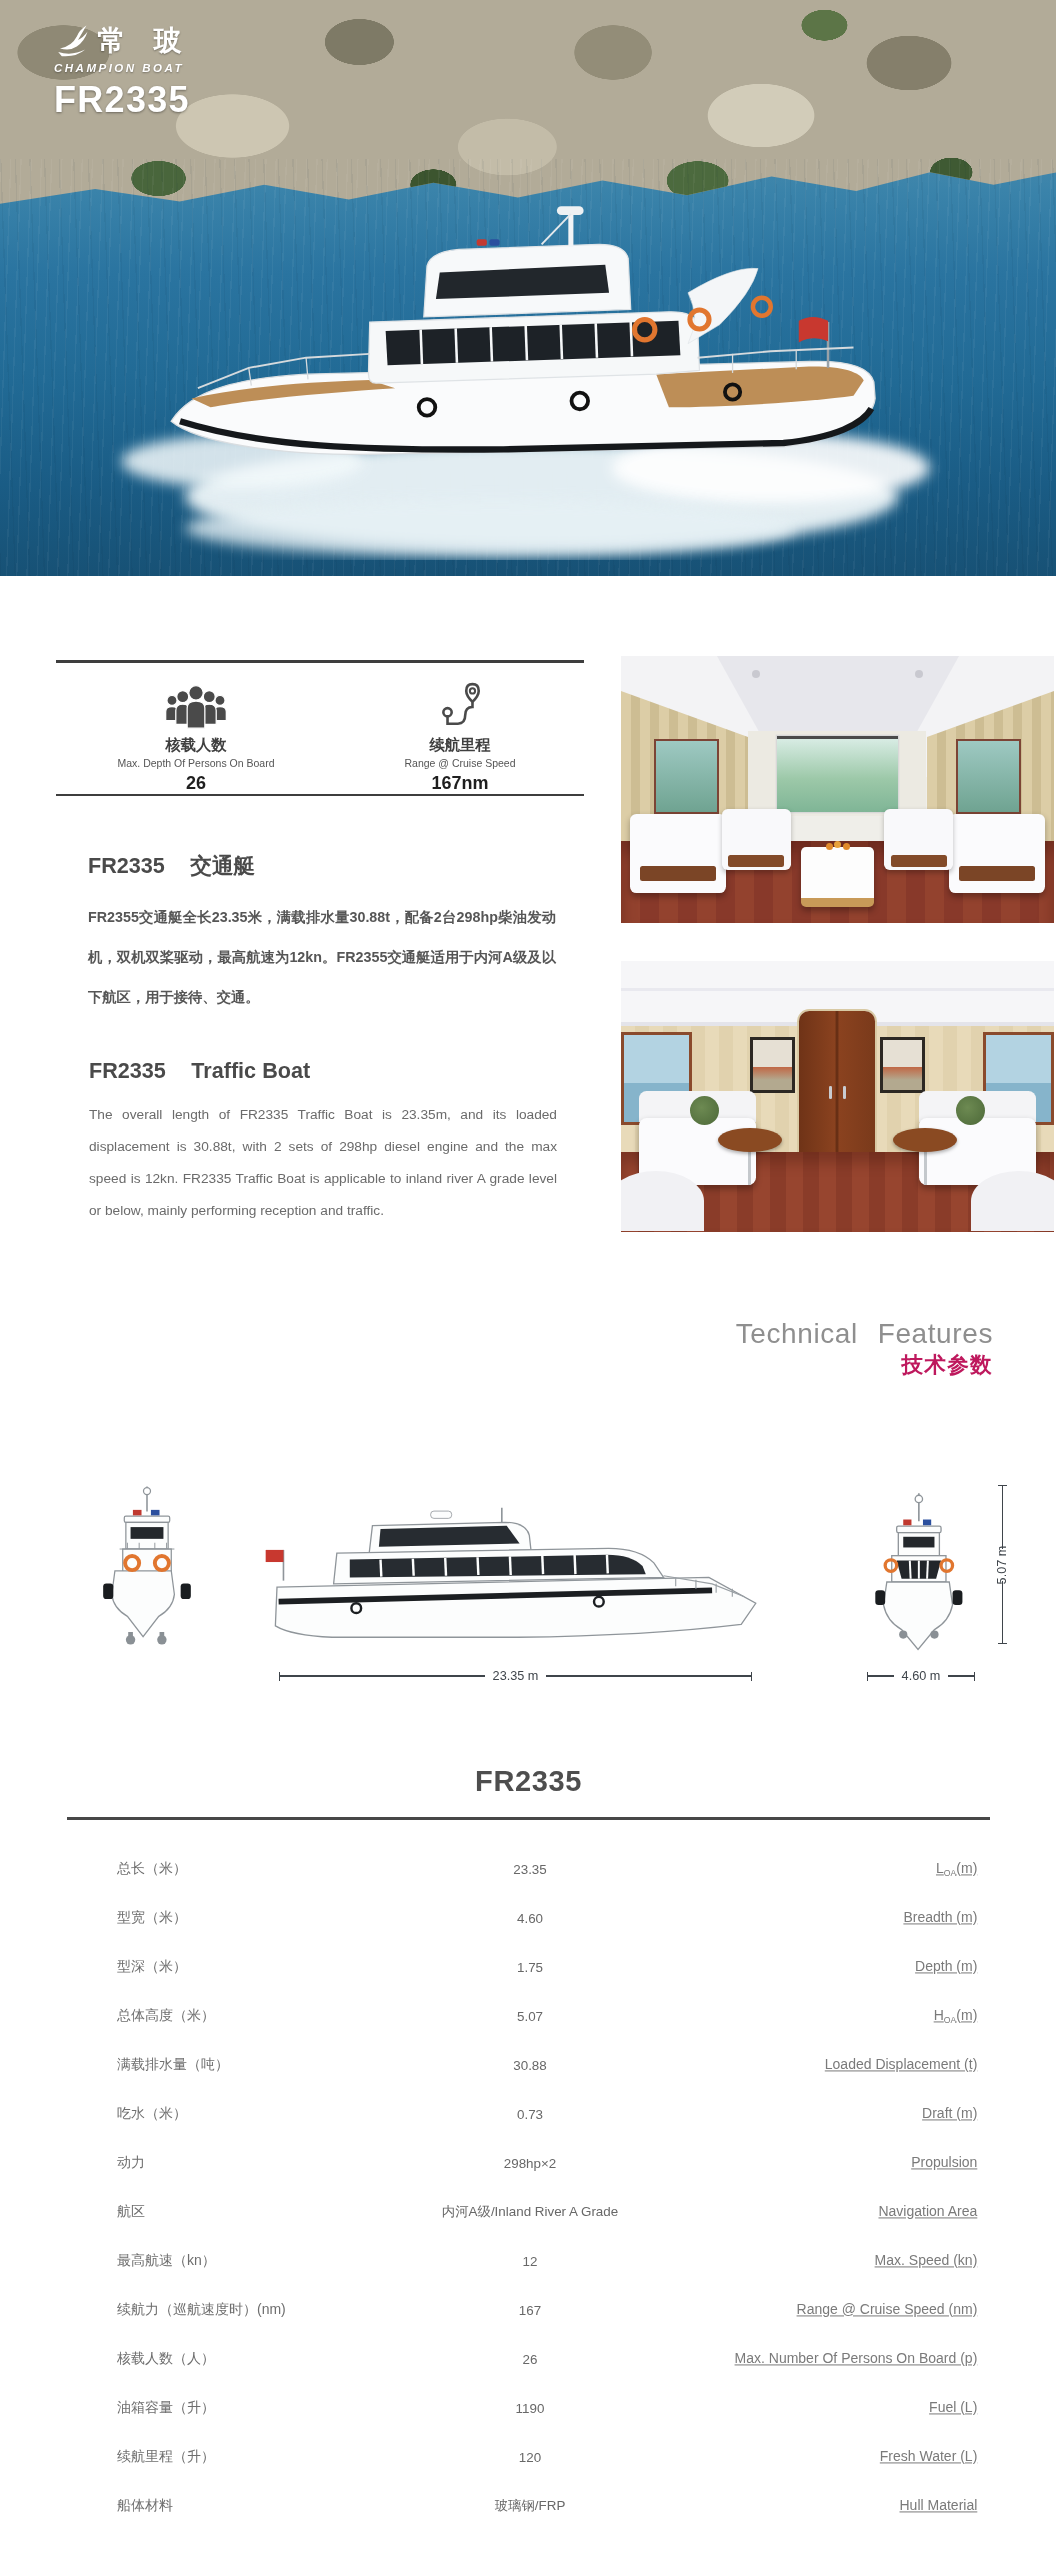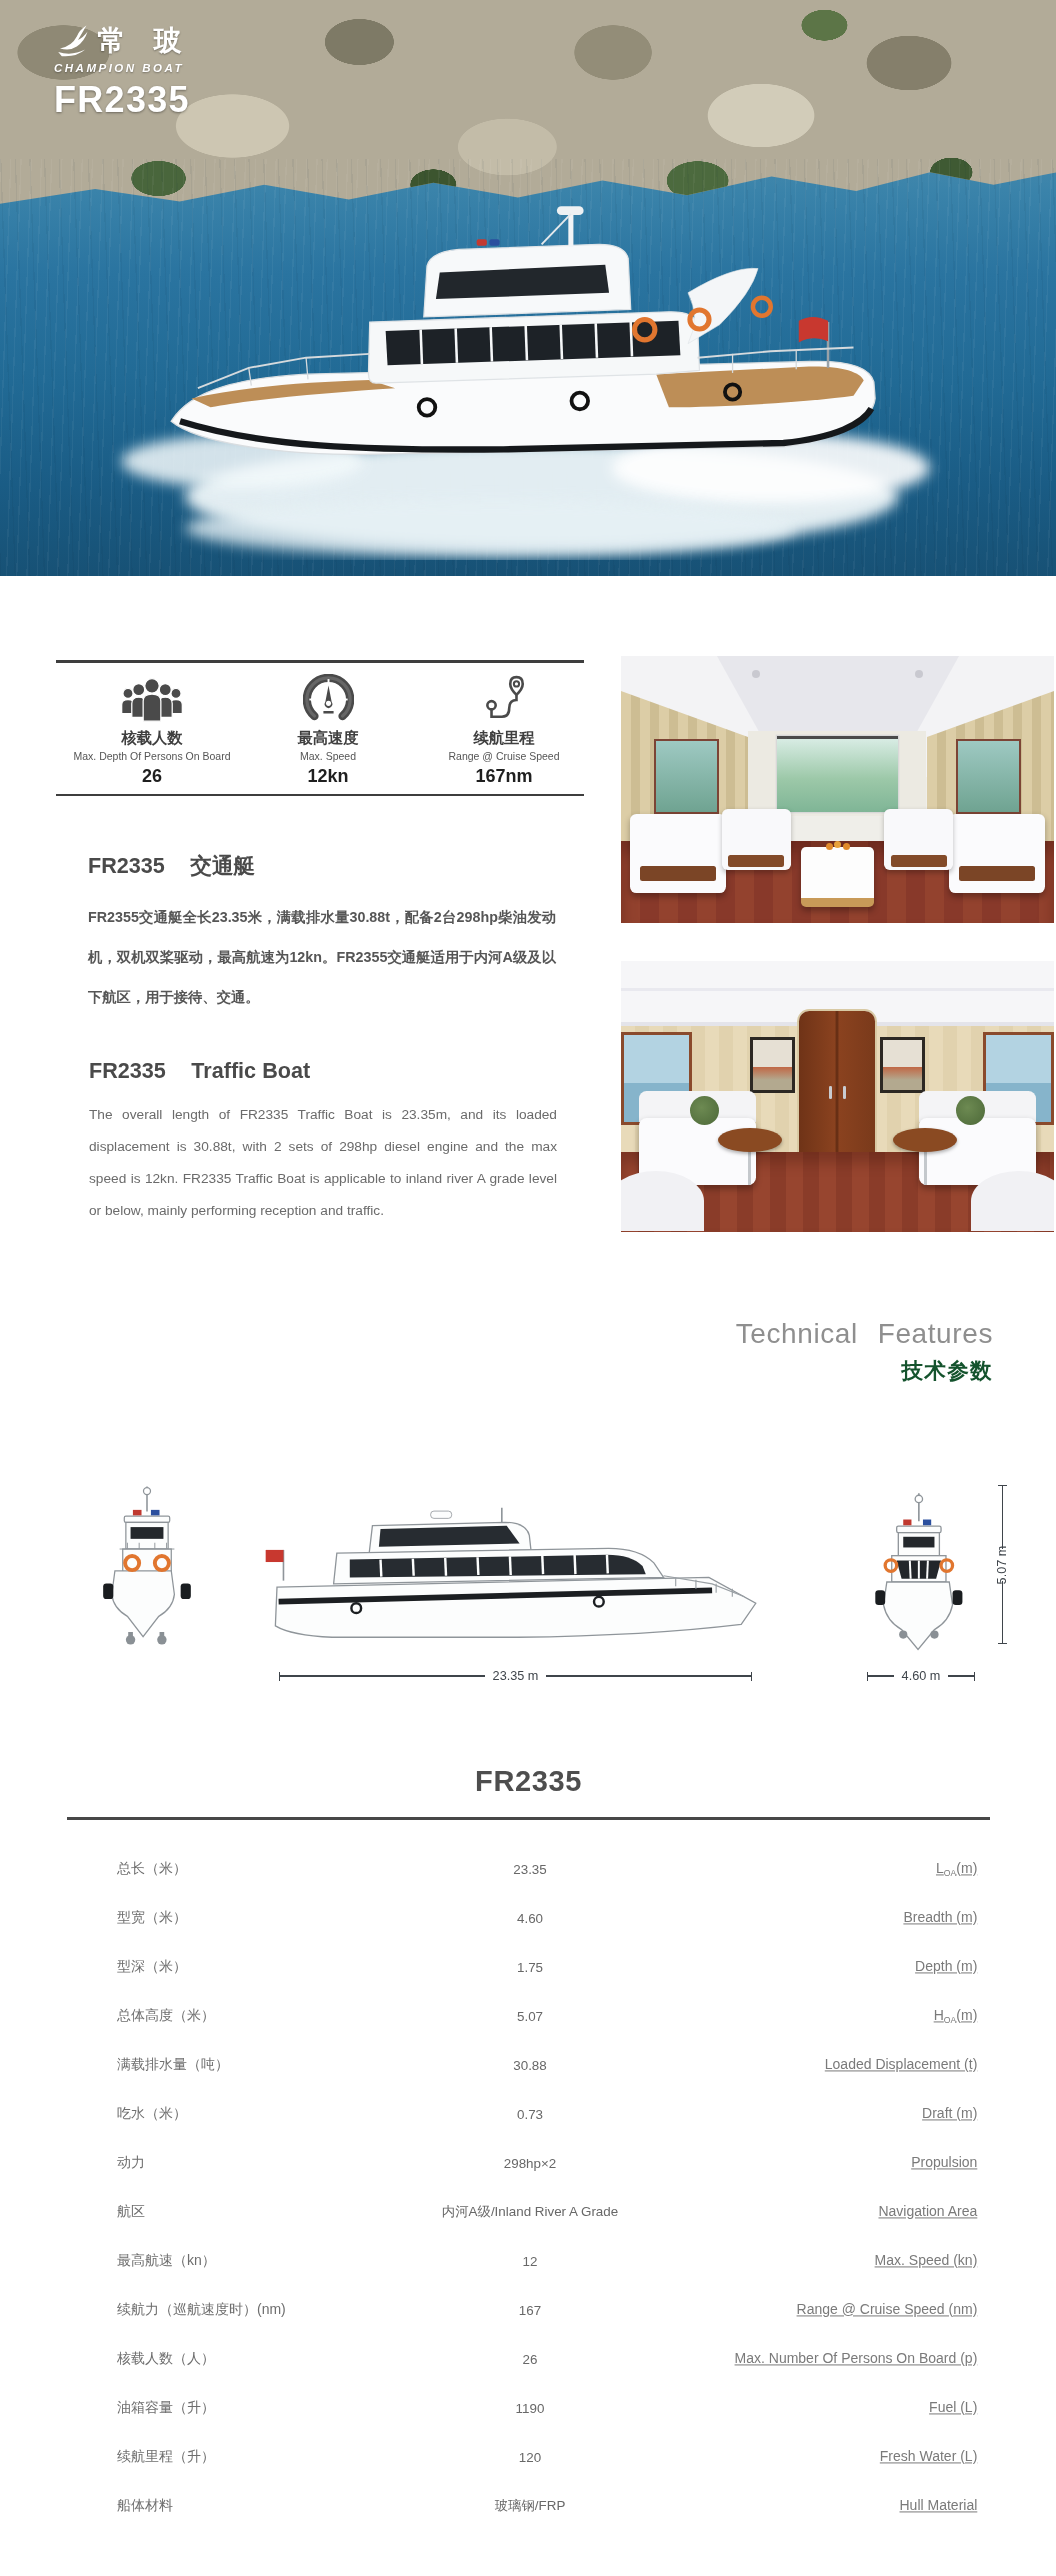--- a/index.html
+++ b/index.html
@@ -32,21 +32,21 @@
 
   .logo{left:54px;top:21.6px;color:#ffffff;}
   .logo-row{display:flex;align-items:center;gap:7.6px;}
   .logo-cn{font-size:28px;font-weight:bold;letter-spacing:10.2px;text-shadow:0 0.6px 1.9px rgba(0,0,0,.35);}
   .logo-en{font-size:11.5px;font-weight:bold;font-style:italic;letter-spacing:2.5px;margin-top:2.5px;text-shadow:0 0.6px 1.9px rgba(0,0,0,.35);}
   .logo-model{font-size:36px;font-weight:bold;letter-spacing:1.3px;margin-top:5.1px;text-shadow:0 0.6px 2.5px rgba(0,0,0,.4);}
 
   
   .spec-band{left:56px;top:660px;width:528px;height:131px;
     border-top:3.8px solid #3e3e3e;border-bottom:2.5px solid #3e3e3e;display:flex;}
-  .spec-item{flex:1;text-align:center;padding-top:10px;margin-left:16px;}
+  .spec-item{flex:1;text-align:center;padding-top:17px;margin-left:16px;}
   .spec-icon{height:52px;display:flex;align-items:flex-end;justify-content:center;}
   .spec-cn{font-size:15.3px;font-weight:bold;color:#3f3f3f;margin-top:2.5px;}
   .spec-en{font-size:10.5px;color:#555;line-height:1.22;margin-top:1.3px;}
   .spec-val{font-size:18px;font-weight:bold;color:#1f1f1f;margin-top:3.8px;}
 
   
   .sec-title{font-size:21.6px;font-weight:bold;color:#4a4a4a;}
   .sec-title .gap{display:inline-block;width:25.5px;}
   .intro-cn{left:88px;top:851px;width:468px;}
   .intro-cn .body{margin-top:16.6px;font-size:14.3px;line-height:40px;color:#565656;font-weight:600;text-align:justify;}
@@ -55,21 +55,21 @@
 
   
   .photo{overflow:hidden;background:#efeee9;}
   .photo1{left:621px;top:656px;width:433px;height:267px;}
   .photo2{left:621px;top:961px;width:433px;height:271px;}
   .p-el{position:absolute;}
 
   
   .tech{right:64px;top:1318px;text-align:right;}
   .tech-en{font-size:28px;color:#8f8f8f;letter-spacing:0.6px;word-spacing:11.5px;}
-  .tech-cn{font-size:21.6px;font-weight:bold;color:#14532d;margin-top:6px;letter-spacing:1.3px;}
+  .tech-cn{font-size:21.6px;font-weight:bold;color:#be185d;margin-top:0;letter-spacing:1.3px;}
 
   
   .dg{position:absolute;}
   .dim-h{position:absolute;display:flex;align-items:center;color:#3f454b;font-size:12.7px;}
   .dim-h .tick{width:1.3px;height:9px;background:#3f454b;}
   .dim-h .line{height:1.3px;background:#3f454b;flex:1;}
   .dim-h .lbl{padding:0 7.6px;white-space:nowrap;}
   .dim-v{position:absolute;display:flex;flex-direction:column;align-items:center;width:16.6px;color:#3f454b;}
   .dim-v .tick{height:1.3px;width:9px;background:#3f454b;}
   .dim-v .line{width:1.3px;flex:1;background:#3f454b;}
@@ -184,37 +184,20 @@
             <circle cx="73" cy="20" r="9.5"></circle>
               <path d="M62,64 L62,42 Q62,32 73,32 Q84,32 84,42 L84,64 Z"></path>
             <circle cx="52" cy="14" r="11.5"></circle>
               <path d="M38,70 L38,38 Q38,27 52,27 Q66,27 66,38 L66,70 Z"></path>
           </g>
         </svg>
       </div>
       <div class="spec-cn">核载人数</div>
       <div class="spec-en">Max. Depth Of Persons On Board</div>
       <div class="spec-val">26</div>
-    </div>
-    <div class="spec-item">
-      <div class="spec-icon">
-        <svg width="51" height="51" viewBox="0 0 80 80">
-          <path d="M18,66 A34,34 0 1 1 62,66" fill="none" stroke="#4a4a4a" stroke-width="13" stroke-linecap="round"></path>
-          <path d="M18,66 A34,34 0 1 1 62,66" fill="none" stroke="#9b9b9b" stroke-width="5" stroke-linecap="round" opacity="0.35"></path>
-          <line x1="40" y1="8" x2="40" y2="14" stroke="#ffffff" stroke-width="3"></line>
-          <line x1="10" y1="40" x2="16" y2="40" stroke="#ffffff" stroke-width="3"></line>
-          <line x1="64" y1="40" x2="70" y2="40" stroke="#ffffff" stroke-width="3"></line>
-          <path d="M40,18 L45,44 A6,6 0 1 1 35,44 Z" fill="#4a4a4a"></path>
-          <circle cx="40" cy="46" r="4" fill="#ffffff"></circle>
-          <line x1="32" y1="60" x2="48" y2="60" stroke="#4a4a4a" stroke-width="4"></line>
-        </svg>
-      </div>
-      <div class="spec-cn">最高速度</div>
-      <div class="spec-en">Max. Speed</div>
-      <div class="spec-val">12kn</div>
     </div>
     <div class="spec-item">
       <div class="spec-icon">
         <svg width="52" height="52" viewBox="0 0 100 100">
           <circle cx="26" cy="62" r="8" fill="none" stroke="#4a4a4a" stroke-width="5"></circle>
           <path d="M26,70 L26,84 L46,84 Q60,84 60,68 Q60,52 74,52 L74,44" fill="none" stroke="#4a4a4a" stroke-width="5" stroke-linecap="round"></path>
           <path d="M74,8 Q86,8 86,21 Q86,30 74,42 Q62,30 62,21 Q62,8 74,8 Z" fill="none" stroke="#4a4a4a" stroke-width="5"></path>
           <circle cx="74" cy="21" r="5" fill="none" stroke="#4a4a4a" stroke-width="4"></circle>
         </svg>
       </div>

